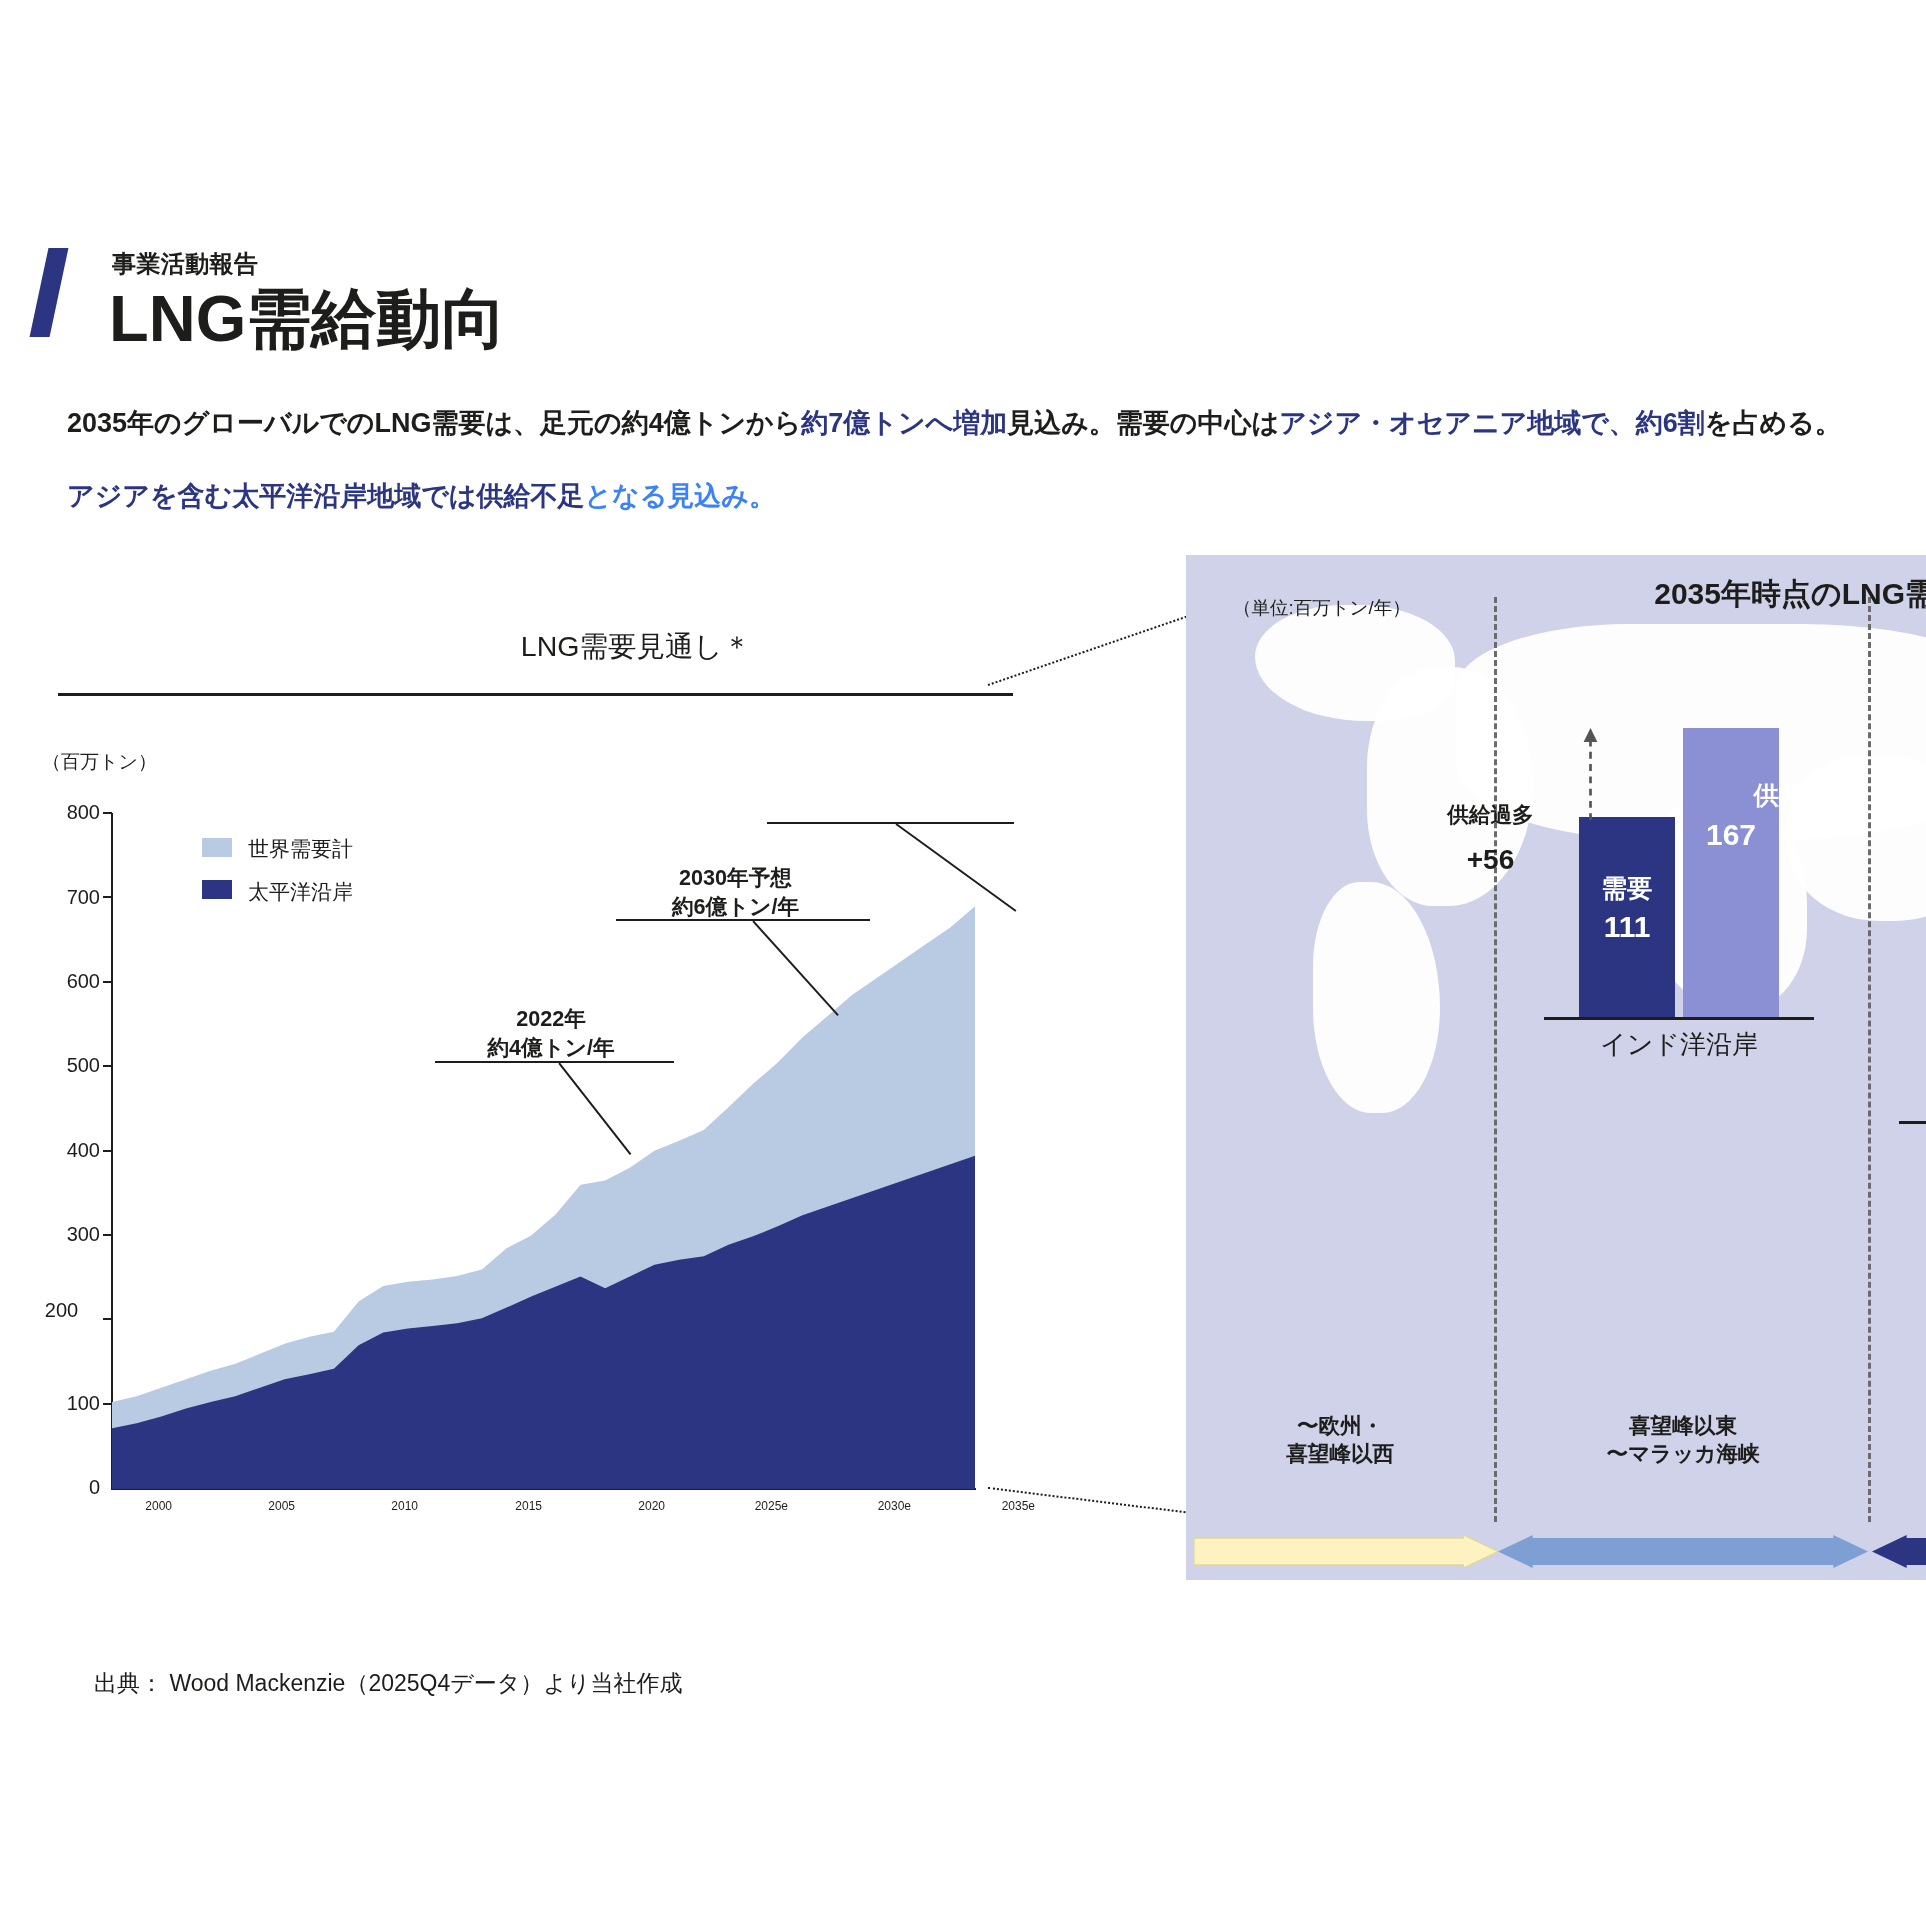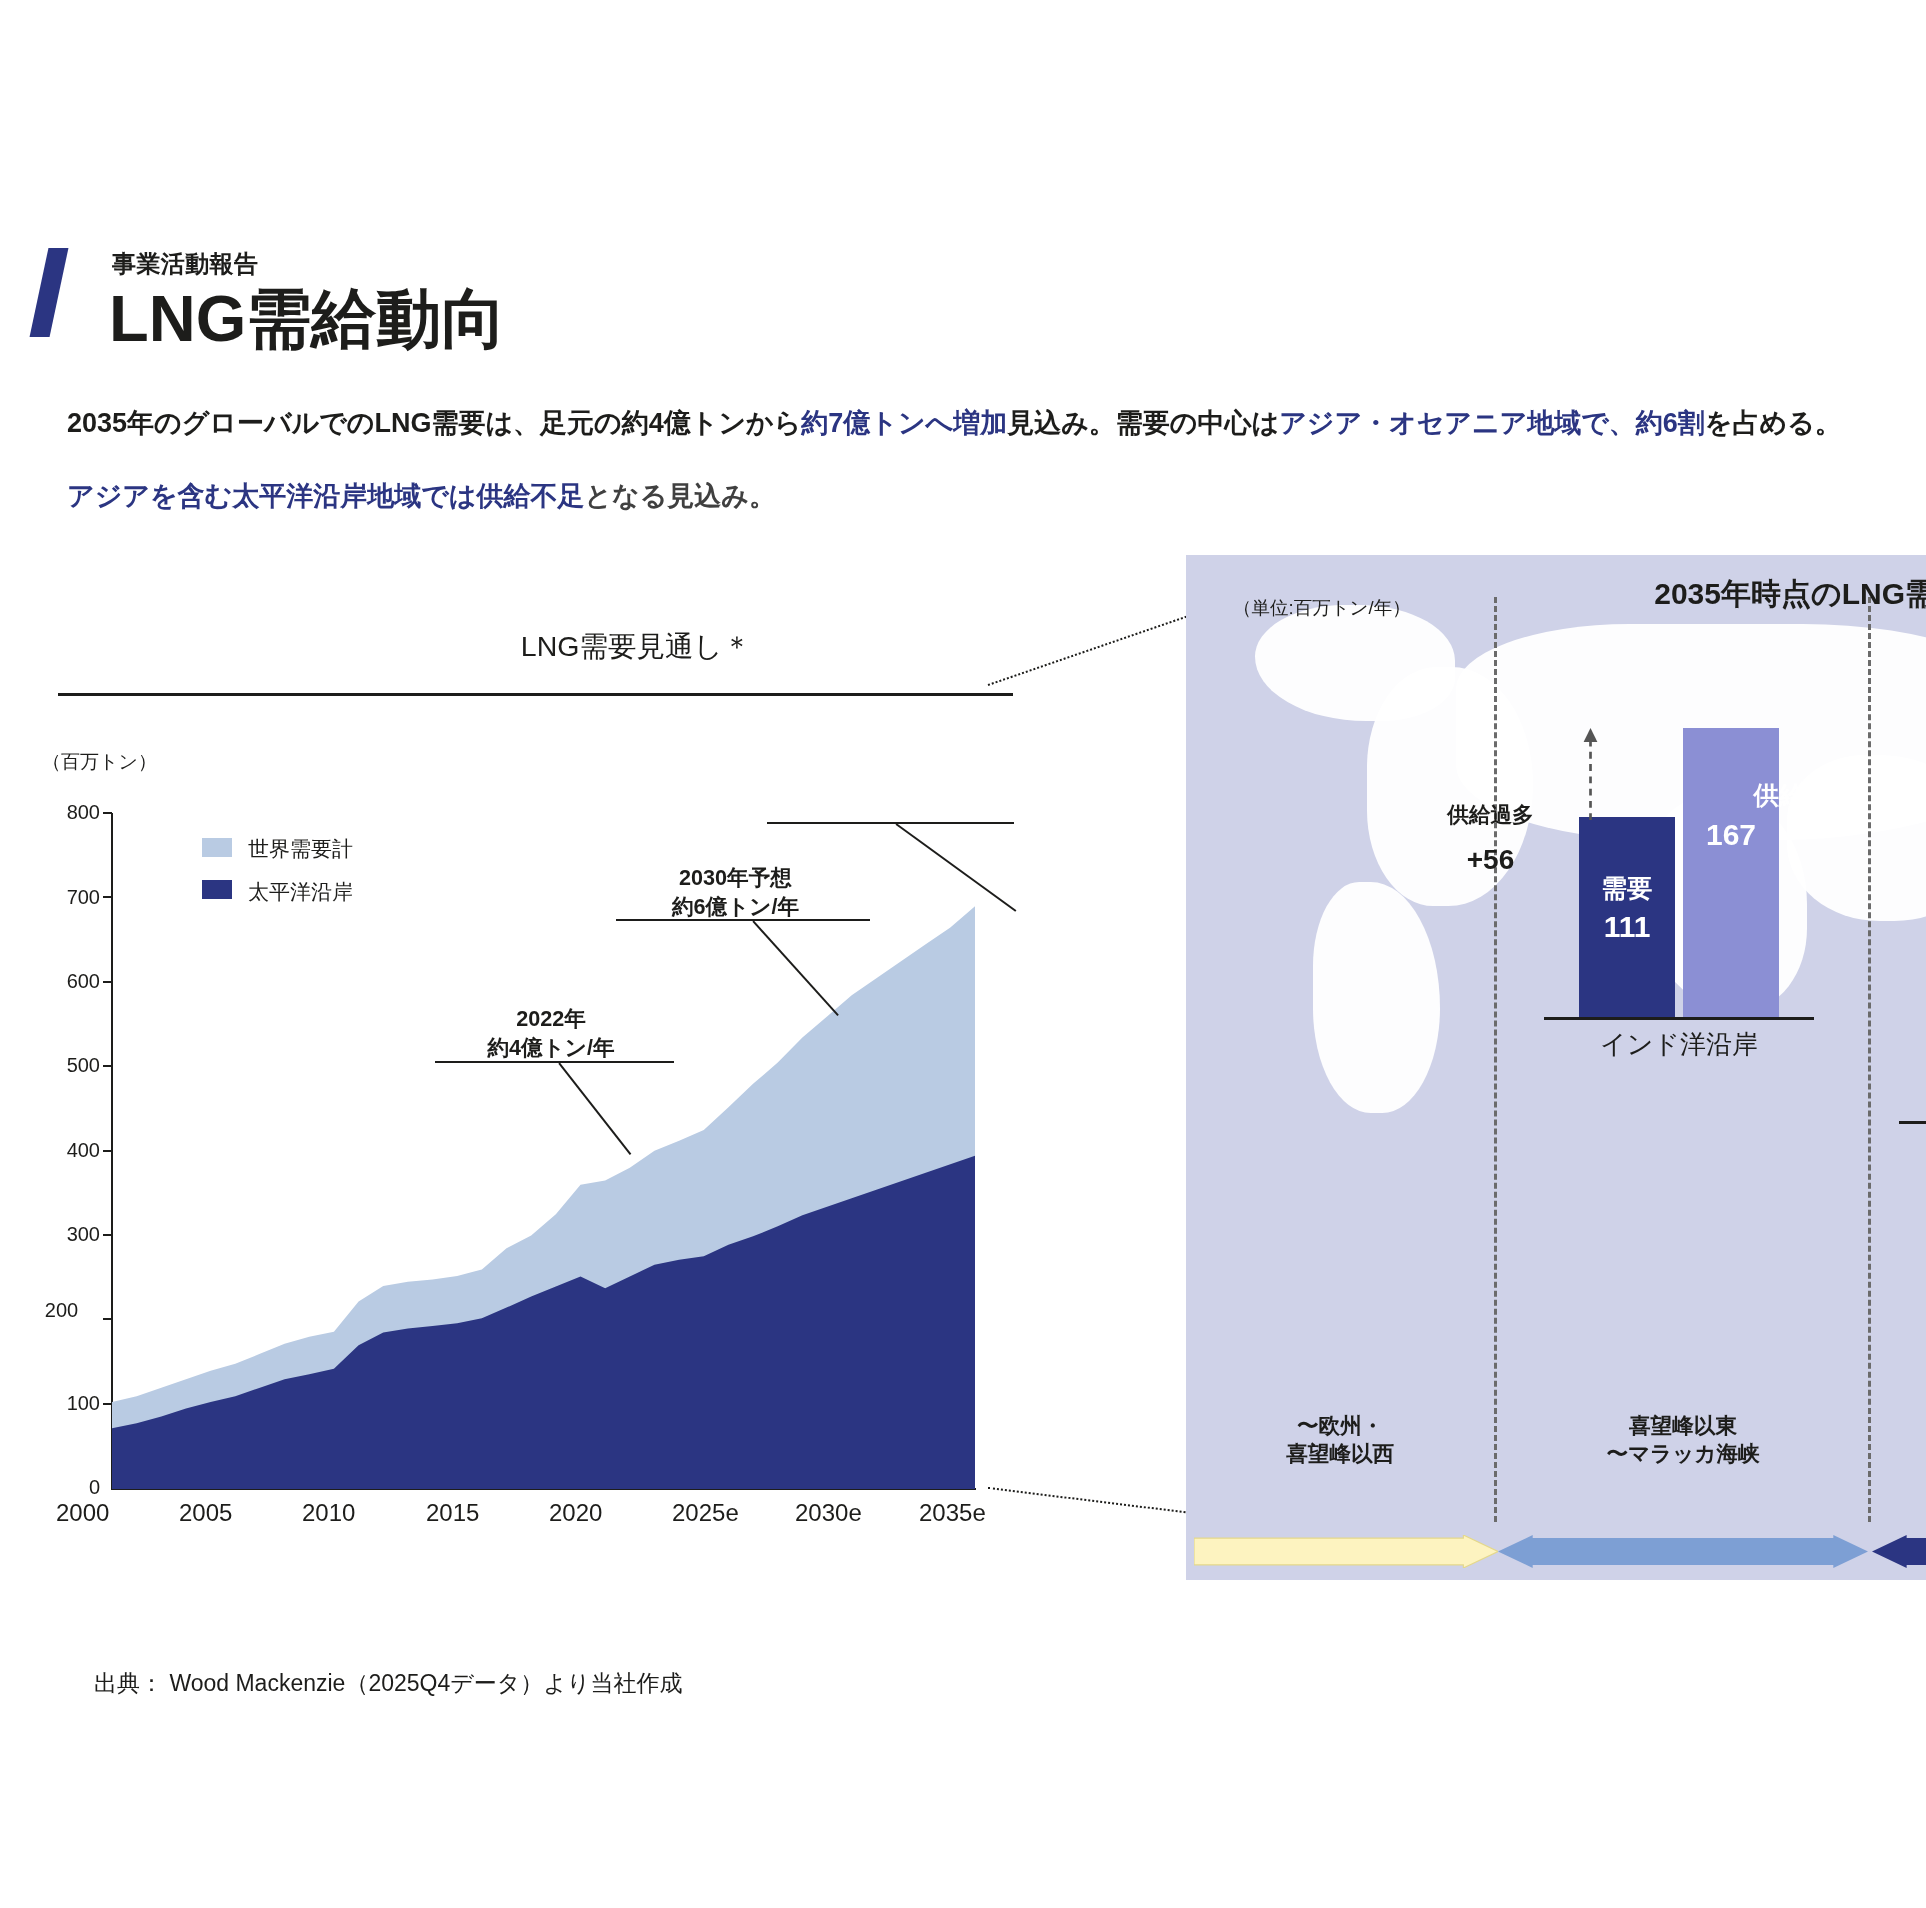--- a/index.html
+++ b/index.html
@@ -31,21 +31,21 @@
   
   .lead{
     position:absolute;left:67px;top:403px;width:2589px;
     font-size:27px;font-weight:bold;line-height:1.55;color:#1d1d1b;
   }
   .lead .accent{color:#2b3582;}
   .lead-line2{
     position:absolute;left:67px;top:476px;width:2589px;
     font-size:27px;font-weight:bold;line-height:1.55;color:#2b3582;
   }
-  .lead-line2 .plain{color:#404040;}
+  .lead-line2 .plain{color:#3b82f6;}
 
   
   .left-title{
     position:absolute;left:270px;top:628px;width:732px;text-align:center;
     font-size:28.5px;font-weight:normal;color:#1d1d1b;
   }
   .left-rule{
     position:absolute;left:58px;top:693px;width:955px;height:2.7px;background:#1d1d1b;
   }
   .unit-left{
@@ -54,21 +54,21 @@
   .plot{
     position:absolute;left:112px;top:813px;width:863px;height:676px;
   }
   .axis-y{position:absolute;left:111px;top:813px;width:1.9px;height:677px;background:#1d1d1b;}
   .axis-x{position:absolute;left:111px;top:1488px;width:865px;height:1.9px;background:#1d1d1b;}
   .ytick{
     position:absolute;width:77px;text-align:right;font-size:20px;color:#1d1d1b;
   }
   .ytickline{position:absolute;left:103px;width:8.5px;height:1.5px;background:#1d1d1b;}
   .xtick{
-    position:absolute;top:1499px;width:116px;text-align:left;font-size:24px;color:#1d1d1b;
+    position:absolute;top:1499px;width:116px;text-align:right;font-size:12px;color:#1d1d1b;
   }
   .legend-sw{position:absolute;width:30px;height:18.5px;}
   .legend-lb{position:absolute;font-size:21px;color:#1d1d1b;}
 
   .annot{position:absolute;text-align:center;font-size:21.6px;font-weight:bold;line-height:1.35;color:#1d1d1b;}
 
   
   .right{
     position:absolute;left:1186px;top:555px;width:1460px;height:1025px;
     background:#cfd2e8;

